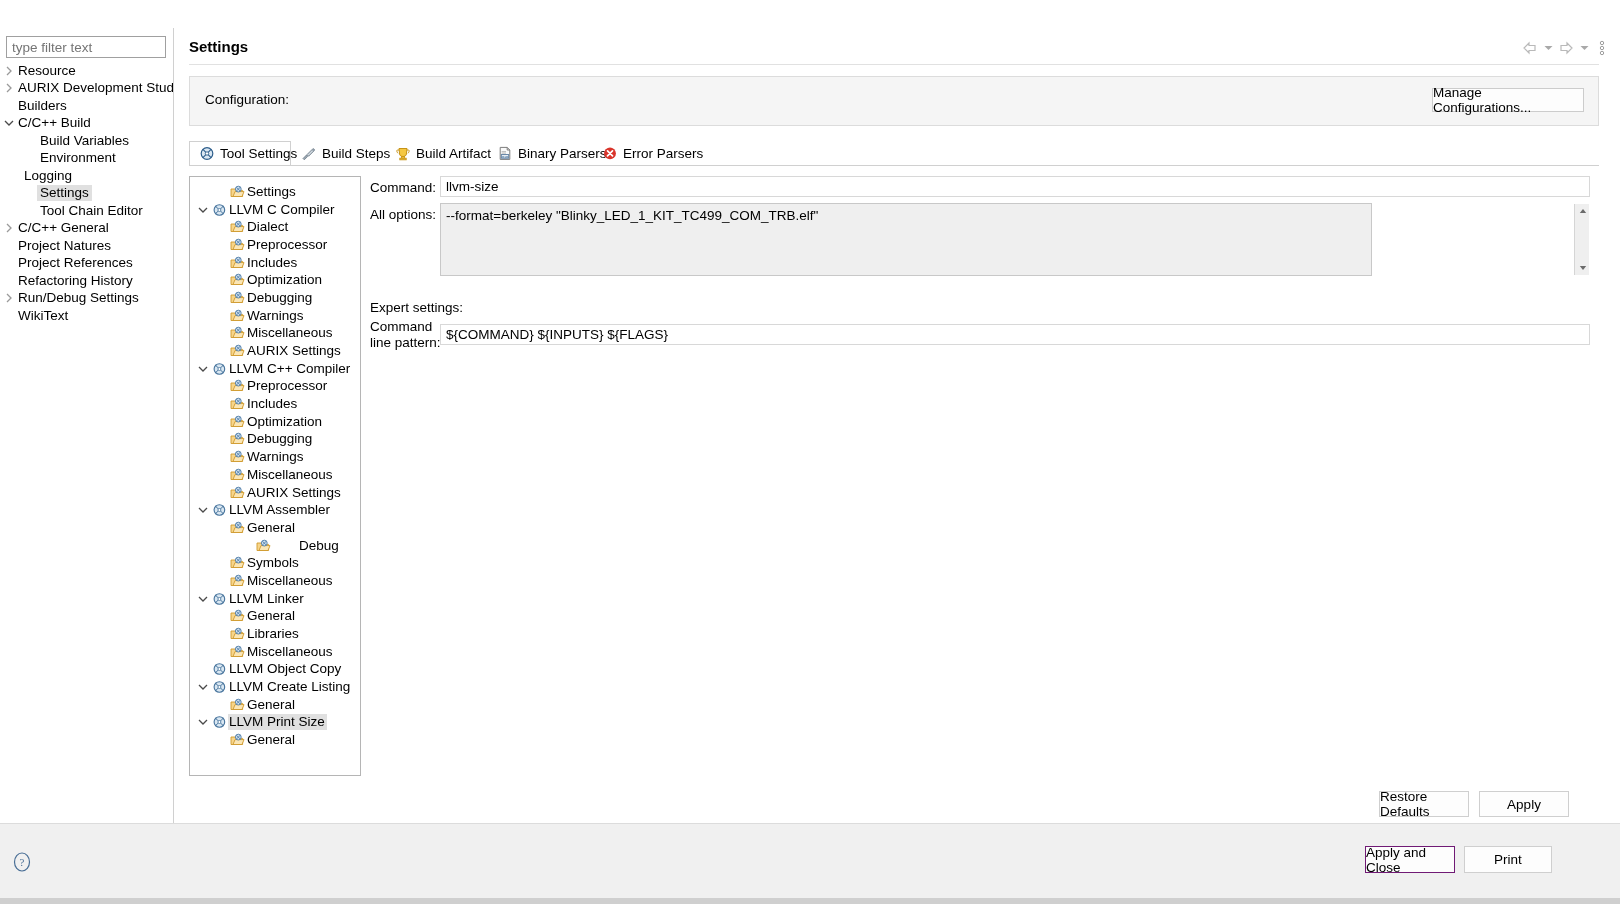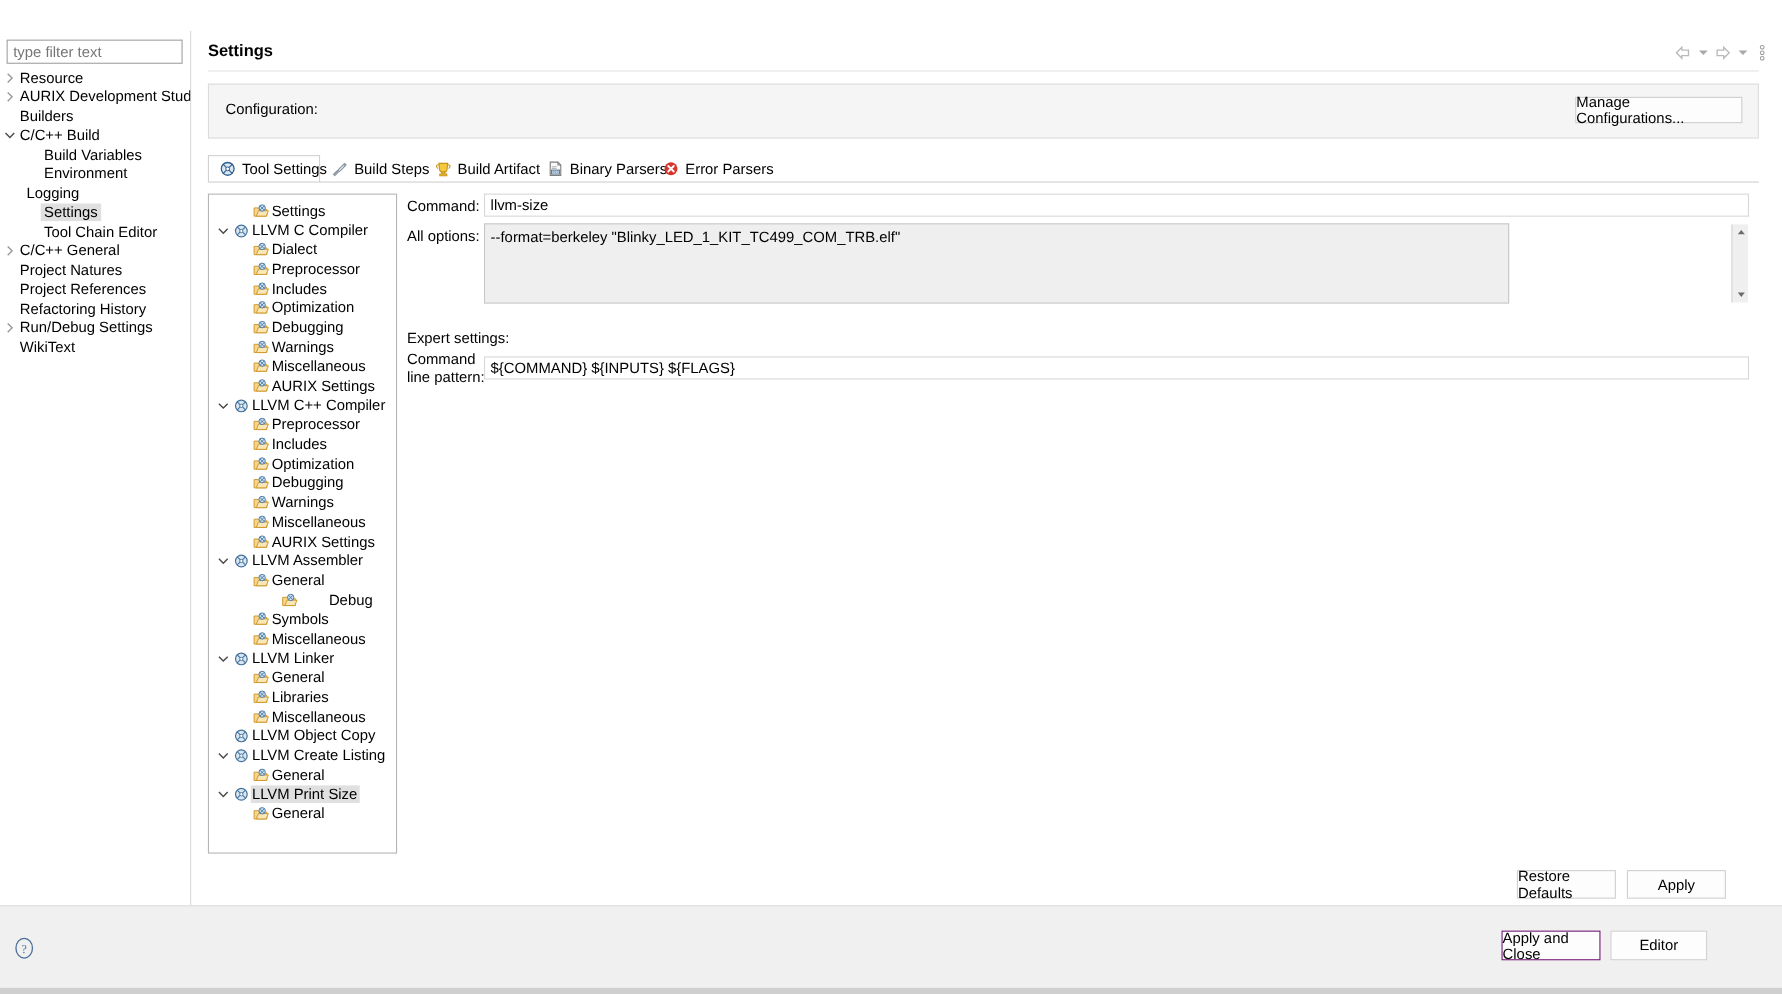--- a/index.html
+++ b/index.html
@@ -826,17 +826,17 @@
   </div>
 
   <div class="footer">
     <div class="helpicon">
       <svg width="22" height="22" viewBox="0 0 22 22">
         <ellipse cx="11" cy="11" rx="7.5" ry="9" fill="none" stroke="#4a6f96" stroke-width="1.2"></ellipse>
         <text x="11" y="15" font-size="11" fill="#4a6f96" text-anchor="middle" font-family="Liberation Serif, serif">?</text>
       </svg>
     </div>
     <div class="btn focus" style="left:1365px; top:22px; width:90px; height:27px;">Apply and Close</div>
-    <div class="btn" style="left:1464px; top:22px; width:88px; height:27px;">Editor</div>
+    <div class="btn" style="left:1464px; top:22px; width:88px; height:27px;">Print</div>
   </div>
 
   <div class="bottombar"></div>
 </div>
 
 </body></html>

